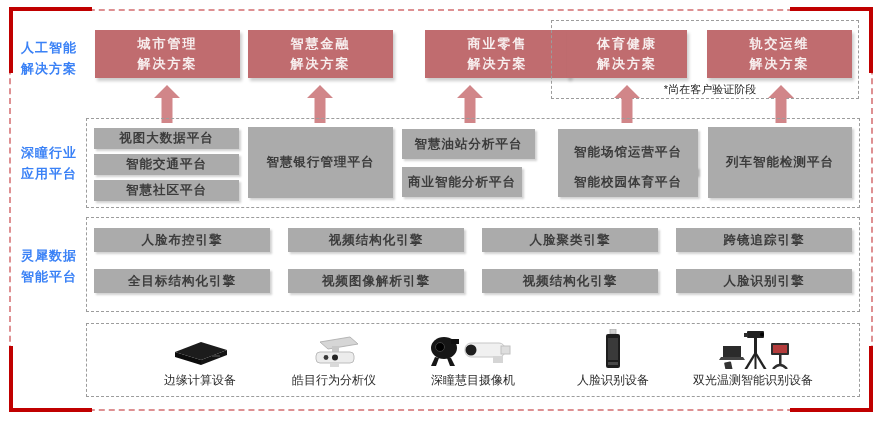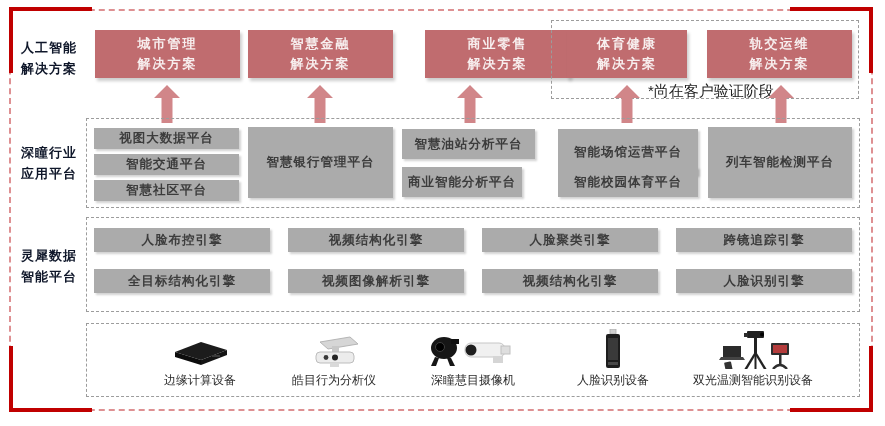--- a/index.html
+++ b/index.html
@@ -12,39 +12,39 @@
     border:2px dashed #DE9092;pointer-events:none;
   }
   .corner{position:absolute;width:79px;height:62px;pointer-events:none;}
   .corner.tl{left:9px;top:7px;border-top:4px solid #C00000;border-left:4px solid #C00000;}
   .corner.tr{left:790px;top:7px;border-top:4px solid #C00000;border-right:4px solid #C00000;}
   .corner.bl{left:9px;top:346px;border-bottom:4px solid #C00000;border-left:4px solid #C00000;}
   .corner.br{left:790px;top:346px;border-bottom:4px solid #C00000;border-right:4px solid #C00000;}
 
   .row-label{
     position:absolute;left:12px;width:74px;text-align:center;
-    font-size:13px;font-weight:bold;color:#0f172a;line-height:21px;letter-spacing:1px;
+    font-size:13px;font-weight:bold;color:#3b82f6;line-height:21px;letter-spacing:1px;
   }
   .row-label span{display:block;}
 
   .sol-box{
     position:absolute;top:30px;height:48px;background:#C06C6F;
     color:#F7EEEE;font-size:13px;font-weight:bold;letter-spacing:2px;line-height:20px;
     display:flex;flex-direction:column;align-items:center;justify-content:center;
     box-shadow:2px 3px 3px rgba(0,0,0,0.20);
   }
   .sol-box span{display:block;text-align:center;}
 
   .verify-box{
     position:absolute;left:551px;top:20px;width:306px;height:77px;
     border:1px dashed #9C9C9C;
   }
   .verify-note{
     position:absolute;left:648px;top:82px;width:124px;text-align:center;
-    font-size:15px;color:#222222;white-space:nowrap;
+    font-size:11px;color:#222222;white-space:nowrap;
   }
 
   .up-arrow{position:absolute;top:85px;width:26px;height:38px;}
 
   .dashed-box{position:absolute;left:86px;width:772px;border:1px dashed #9C9C9C;}
   .gray-box{
     position:absolute;background:#ABABAB;color:#3C3C3C;font-size:12.5px;letter-spacing:1px;
     display:flex;align-items:center;justify-content:center;white-space:nowrap;
     box-shadow:2px 2px 2px rgba(0,0,0,0.18);
     font-weight:bold;

